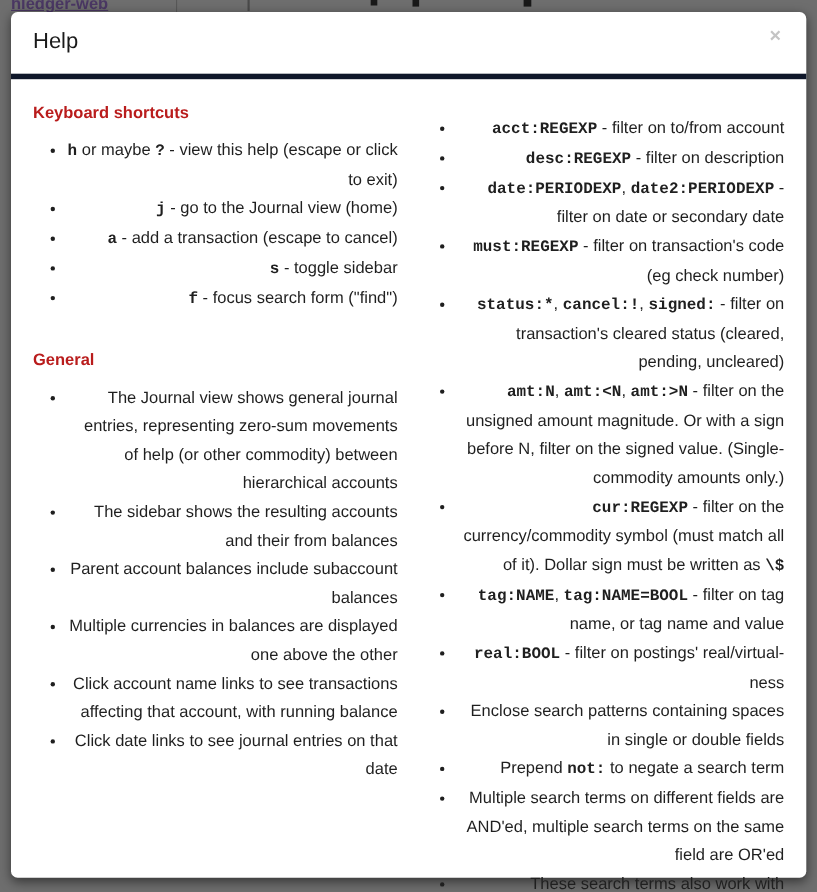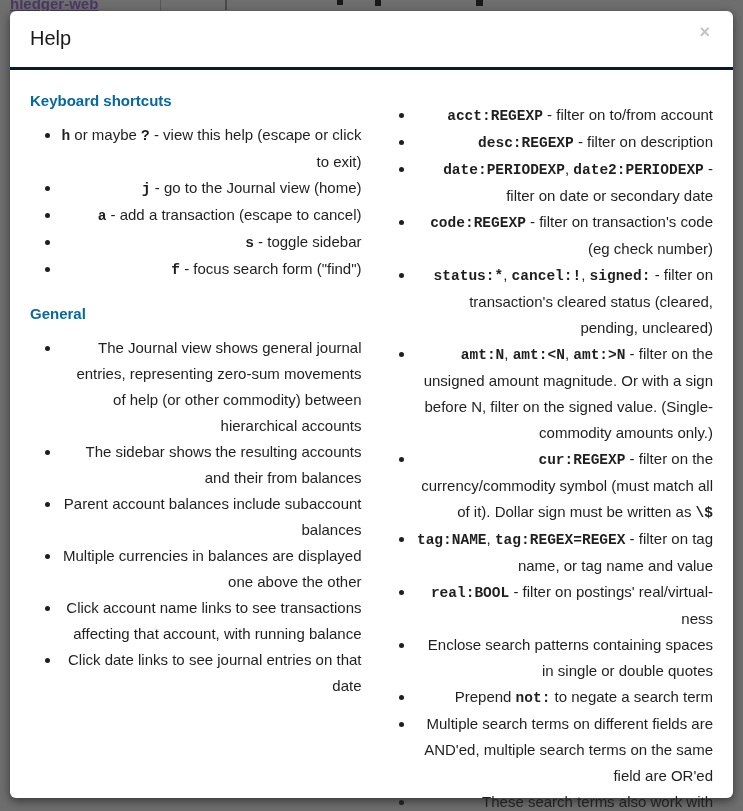--- a/index.html
+++ b/index.html
@@ -31,21 +31,21 @@
     position:absolute; left:10px; top:11px;
     width:723px; height:787px;
     background:#ffffff;
     border-radius:6px;
     box-shadow:0 3px 10px rgba(0,0,0,0.5);
     box-sizing:border-box;
   }
   .modal-header {
     position:relative;
     height:56px;
-    border-bottom:3px solid #0f172a;
+    border-bottom:5px solid #0f172a;
   }
   .modal-title {
     position:absolute; left:20px; top:15px;
     font-size:20px; line-height:24px;
     font-weight:400; color:#1a1a1a;
   }
   .close-btn {
     position:absolute; right:23px; top:12px;
     font-size:18px; font-weight:700; line-height:1;
     color:#c4c4c4;
@@ -53,24 +53,24 @@
     cursor:pointer;
     font-family:"Liberation Sans", sans-serif;
   }
   .modal-body { padding:19px 20px 0 20px; }
   .cols { display:flex; }
   .col { width:50%; box-sizing:border-box; }
   .col-left  { padding-right:10px; }
   .col-right { padding-left:12px; }
 
   .section-heading {
-    font-size:15px; font-weight:700; color:#0369a1;
+    font-size:15px; font-weight:700; color:#b91c1c;
     margin:3px 0 10px 0;
   }
-  .section + .section .section-heading { margin-top:22px; }
+  .section + .section .section-heading { margin-top:34px; }
 
   ul.help-list {
     margin:13px 0 10px 0;
     padding-left:31px;
     list-style:disc;
     text-align:right;
   }
   li.list-item {
     font-size:15px;
     line-height:26px;
@@ -125,27 +125,27 @@
               <li class="list-item">Click date links to see journal entries on that date</li>
             </ul>
           </div>
         </div>
       <div class="col col-right" id="col-right">
           <div class="section">
             <ul class="help-list">
               <li class="list-item"><code class="inline-code">acct:REGEXP</code> - filter on to/from account</li>
               <li class="list-item"><code class="inline-code">desc:REGEXP</code> - filter on description</li>
               <li class="list-item"><code class="inline-code">date:PERIODEXP</code>, <code class="inline-code">date2:PERIODEXP</code> - filter on date or secondary date</li>
-              <li class="list-item"><code class="inline-code">code:REGEXP</code> - filter on transaction's code (eg check number)</li>
+              <li class="list-item"><code class="inline-code">must:REGEXP</code> - filter on transaction's code (eg check number)</li>
               <li class="list-item"><code class="inline-code">status:*</code>, <code class="inline-code">cancel:!</code>, <code class="inline-code">signed:</code> - filter on transaction's cleared status (cleared, pending, uncleared)</li>
               <li class="list-item"><code class="inline-code">amt:N</code>, <code class="inline-code">amt:&lt;N</code>, <code class="inline-code">amt:&gt;N</code> - filter on the unsigned amount magnitude. Or with a sign before N, filter on the signed value. (Single-commodity amounts only.)</li>
               <li class="list-item"><code class="inline-code">cur:REGEXP</code> - filter on the currency/commodity symbol (must match all of it). Dollar sign must be written as <code class="inline-code">\$</code></li>
-              <li class="list-item"><code class="inline-code">tag:NAME</code>, <code class="inline-code">tag:REGEX=REGEX</code> - filter on tag name, or tag name and value</li>
+              <li class="list-item"><code class="inline-code">tag:NAME</code>, <code class="inline-code">tag:NAME=BOOL</code> - filter on tag name, or tag name and value</li>
               <li class="list-item"><code class="inline-code">real:BOOL</code> - filter on postings' real/virtual-ness</li>
-              <li class="list-item">Enclose search patterns containing spaces in single or double quotes</li>
+              <li class="list-item">Enclose search patterns containing spaces in single or double fields</li>
               <li class="list-item">Prepend <code class="inline-code">not:</code> to negate a search term</li>
               <li class="list-item">Multiple search terms on different fields are AND'ed, multiple search terms on the same field are OR'ed</li>
               <li class="list-item">These search terms also work with command-line hledger</li>
             </ul>
           </div>
         </div>
     </div>
   </div>
 </div>
 

